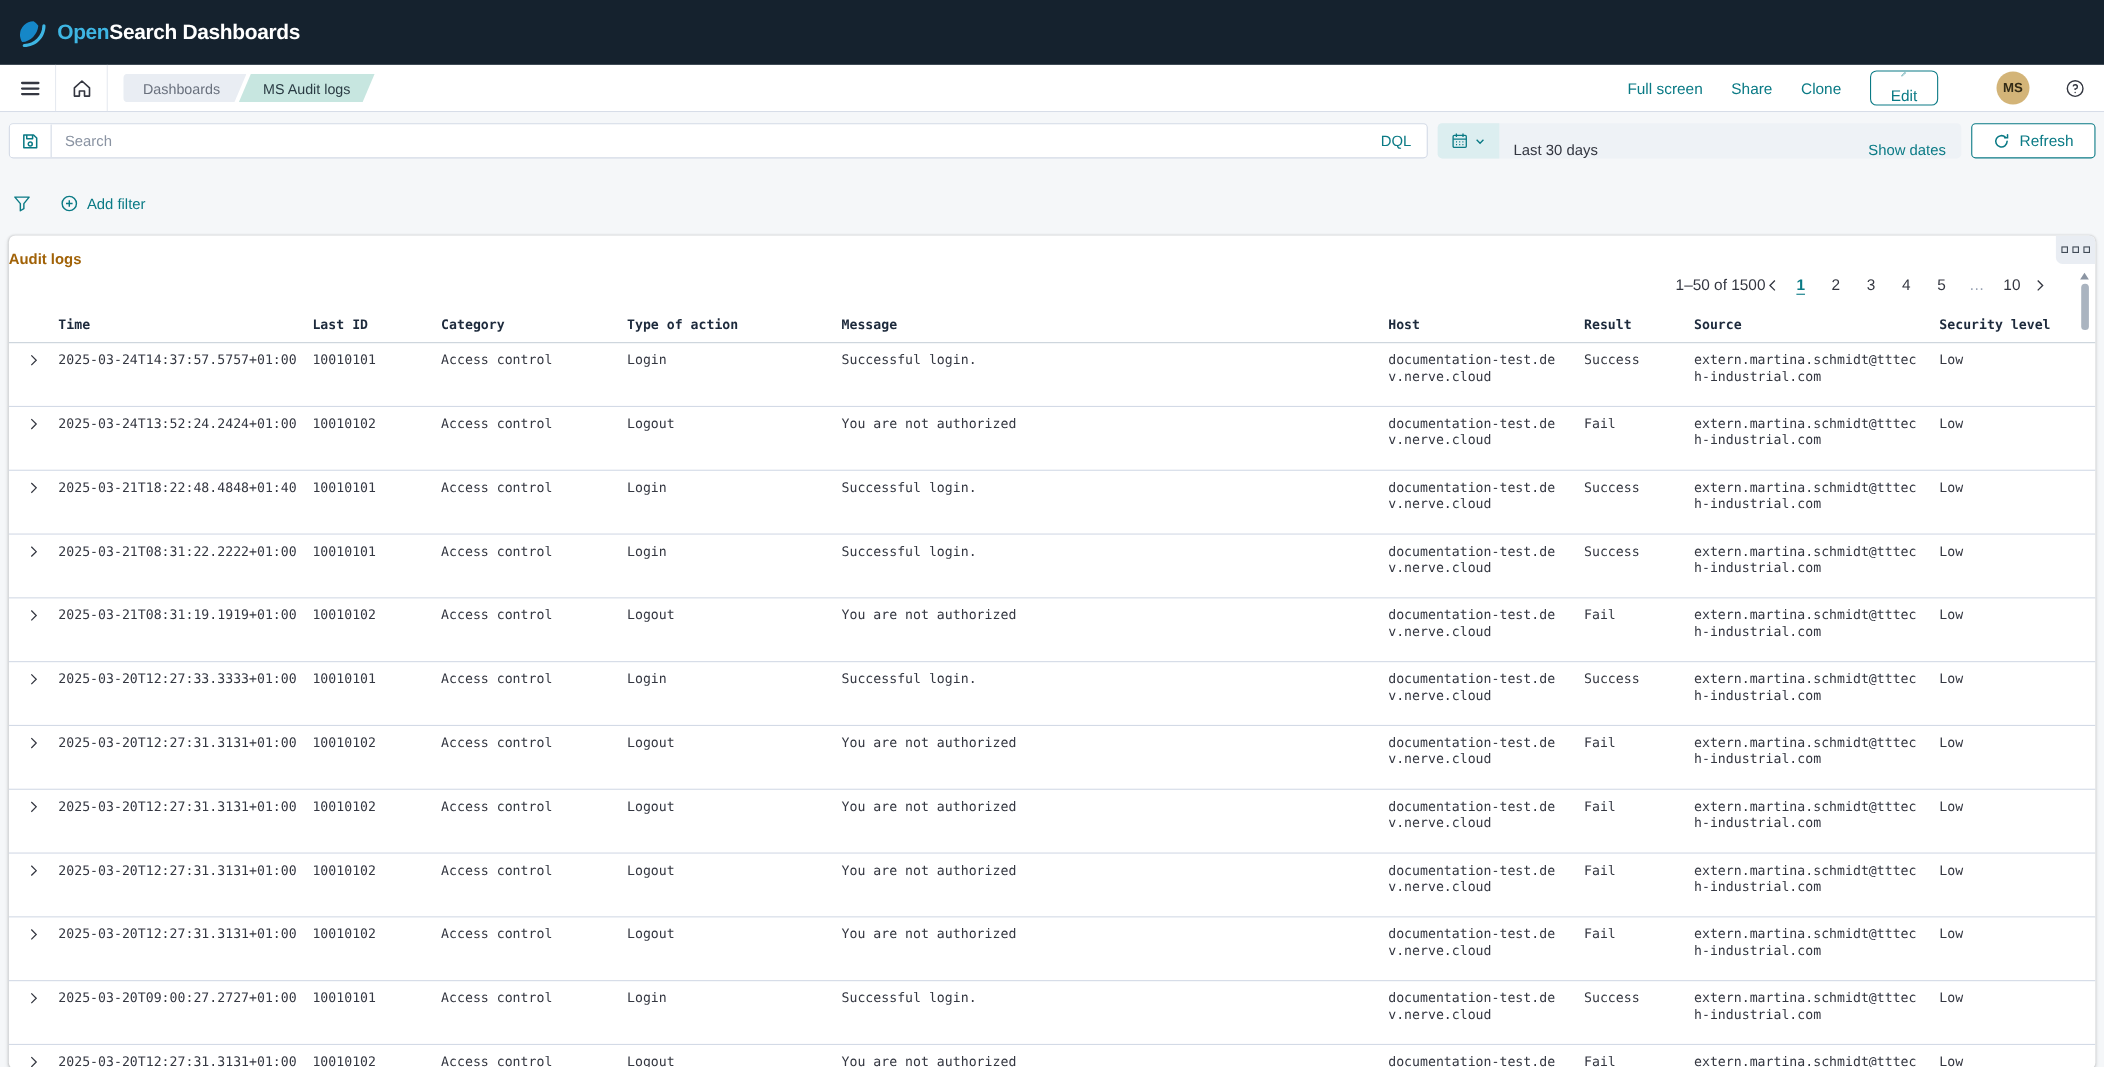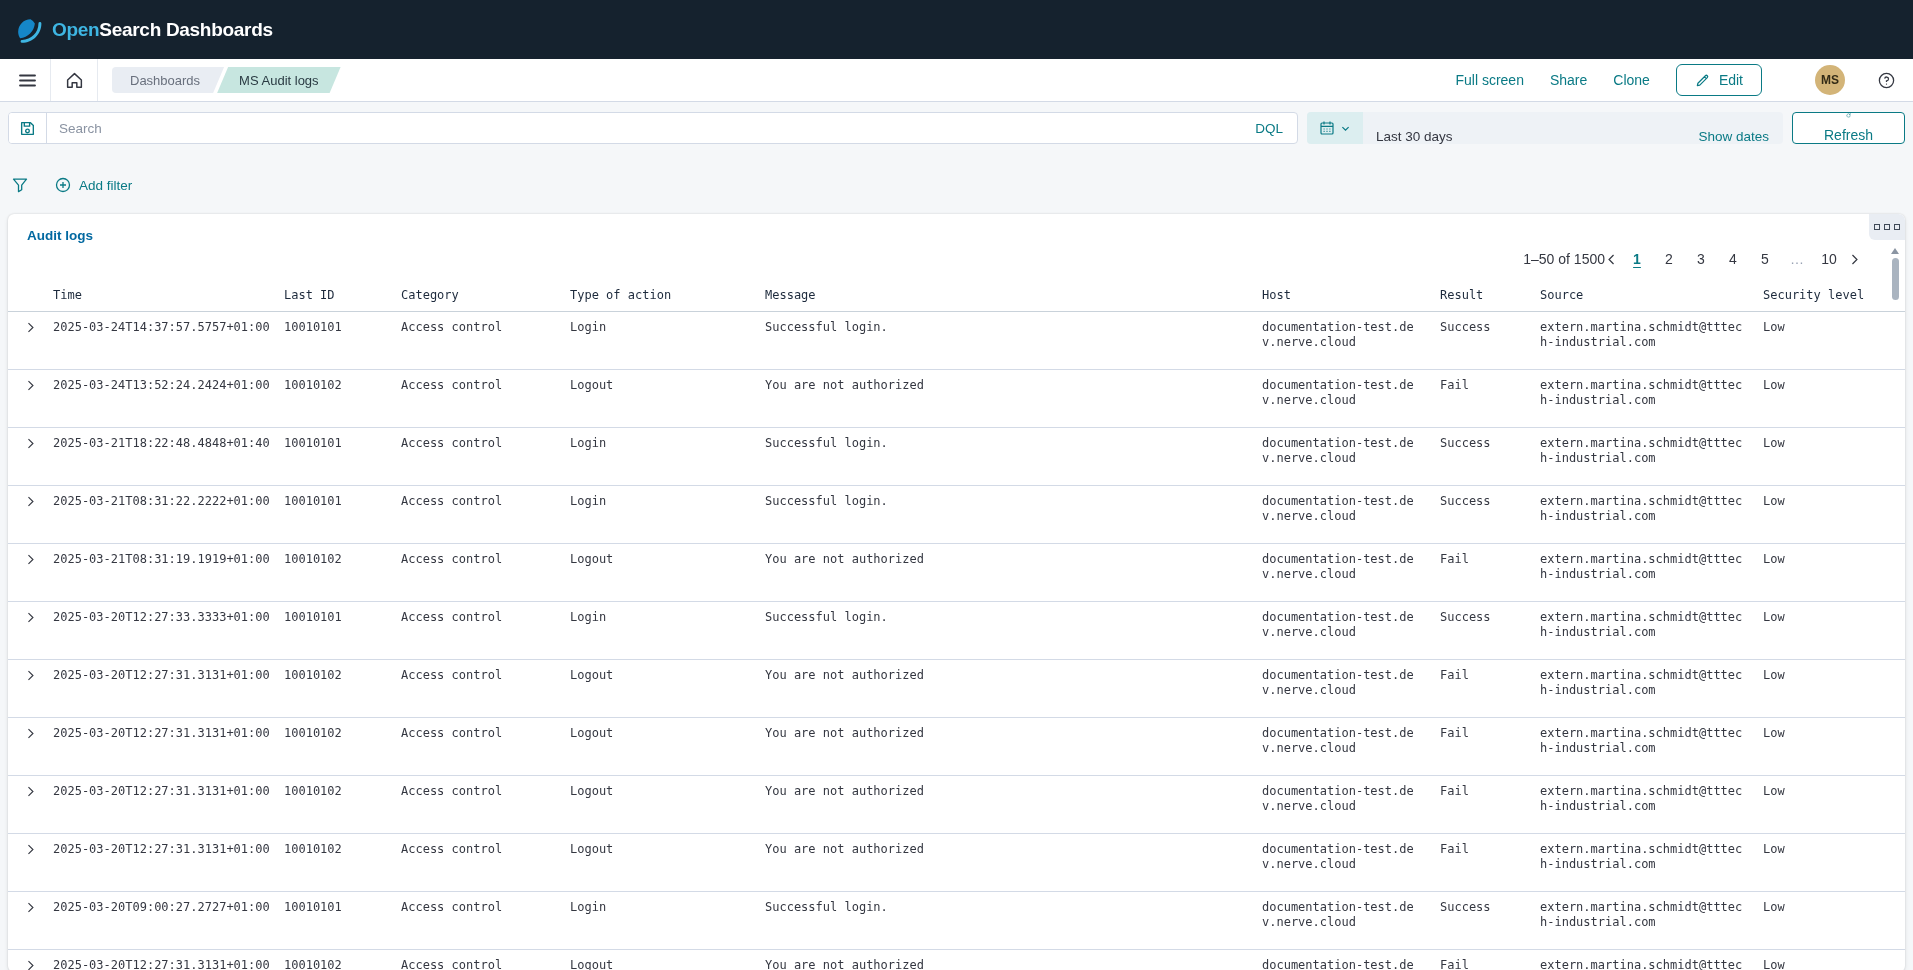--- a/index.html
+++ b/index.html
@@ -22,21 +22,21 @@
   .breadcrumbs { display:flex; align-items:center; margin-left:6px; }
   .crumb { height:26px; display:flex; align-items:center; font-size:13px; cursor:pointer; }
   .crumb-first { background:#e9edf3; color:#69707d; padding:0 24px 0 18px;
     clip-path:polygon(0 0,100% 0,calc(100% - 11px) 100%,0 100%); border-radius:4px 0 0 4px; }
   .crumb-last { background:var(--crumb-active-bg,#c7e6e0); color:#2a3b43; padding:0 22px;
     margin-left:-7px; clip-path:polygon(11px 0,100% 0,calc(100% - 11px) 100%,0 100%); }
   .nav-right { margin-left:auto; display:flex; align-items:center; gap:26px; }
   .nav-link { color:var(--accent,#0a7a85); font-size:14px; cursor:pointer; background:none; border:none; }
   .edit-btn { display:flex; align-items:center; gap:9px; border:1px solid var(--accent,#0a7a85);
     color:var(--accent,#0a7a85); border-radius:6px; padding:0 18px; height:32px; font-size:14px;
-    background:#fff; cursor:pointer; }
+    background:#fff; cursor:pointer;flex-direction:column; }
   .avatar { width:30px; height:30px; border-radius:50%; background:var(--avatar-bg,#d3b478);
     color:#332b16; font-size:12px; font-weight:bold; display:flex; align-items:center;
     justify-content:center; cursor:pointer; border:none; }
   .sep-sm { width:1px; height:100%; background:#e6eaf0; }
 
   
   .page-bg { background:#f5f7f9; height:868px; padding:10px 8px 0 8px; }
   .query-row { display:flex; height:32px; gap:9px; }
   .search-box { flex:1; display:flex; align-items:stretch; background:#fff;
     border:1px solid #d3dae6; border-radius:4px; overflow:hidden; }
@@ -49,51 +49,51 @@
     align-items:center; background:none; border:none; cursor:pointer; }
   .date-box { width:476px; display:flex; align-items:flex-end; background:#eef2f6; border-radius:4px; }
   .cal-btn { width:56px; height:100%; background:#dceef0; display:flex; align-items:center;
     justify-content:center; gap:5px; border:none; border-radius:4px 0 0 4px;
     color:var(--accent,#0a7a85); cursor:pointer; }
   .date-label { font-size:13.5px; color:#343741; padding-left:13px; }
   .show-dates { margin-left:auto; color:var(--accent,#0a7a85); font-size:13.5px; padding-right:14px;
     background:none; border:none; cursor:pointer; }
   .refresh-btn { width:113px; border:1px solid var(--accent,#0a7a85); color:var(--accent,#0a7a85);
     background:#fff; border-radius:4px; display:flex; align-items:center; justify-content:center;
-    gap:9px; font-size:14px; cursor:pointer;flex-direction:column; }
+    gap:9px; font-size:14px; cursor:pointer; }
   .filter-row { display:flex; align-items:flex-end; height:24px; margin-top:25px; padding:0 4px; gap:27px; }
   .filter-funnel { color:var(--accent,#0a7a85); display:flex; cursor:pointer; background:none; border:none; }
   .add-filter { color:var(--accent,#0a7a85); font-size:13.5px; display:flex; align-items:center;
     gap:8px; background:none; border:none; cursor:pointer; }
 
   
   .panel { position:relative; margin-top:21px; height:758px; background:#fff; border-radius:6px;
     box-shadow:0 0 2px rgba(0,0,0,.16), 0 2px 5px rgba(0,0,0,.08); overflow:hidden; }
-  .panel-title { font-size:13.5px; font-weight:bold; color:#0369a1; padding:14px 0 0 19px; }
+  .panel-title { font-size:13.5px; font-weight:bold; color:#a16207; padding:14px 0 0 0; }
   .panel-corner { position:absolute; top:0; right:0; width:36px; height:26px; background:#e9edf3;
     border-radius:0 6px 0 6px; display:flex; align-items:center; justify-content:center; gap:4px;
     cursor:pointer; border:none; }
   .panel-corner i { width:6px; height:6px; border:1.6px solid #404a57; display:block; }
   .pagination { display:flex; justify-content:flex-end; align-items:center; margin-top:6px;
     padding-right:44px; font-size:14px; color:#343741; }
   .pager { display:flex; align-items:center; gap:6px; }
   .page { min-width:26px; text-align:center; padding:2px 2px; font-size:14px; color:#343741;
     background:none; border:none; cursor:pointer; }
   .page.active { color:var(--accent,#0a7a85); font-weight:bold; text-decoration:underline;
     text-underline-offset:3px; }
   .page.ellipsis { color:#98a2b3; cursor:default; }
   .pg-arrow { background:none; border:none; color:#343741; display:flex; align-items:center; cursor:pointer; }
 
   
   .table { margin-top:17px; font-family:"DejaVu Sans Mono","Liberation Mono",monospace;
     font-size:12px; color:#343741; }
   .tr { display:grid; grid-template-columns:45px 231px 117px 169px 195px 497px 178px 100px 223px 1fr;
     border-bottom:1px solid #d3dae6; min-height:58px; }
   .thead-row { min-height:26px; border-bottom:1px solid #c9d2da; align-items:center; }
-  .th { font-weight:normal; color:#1d2a3c; padding:0 8px 4px 0; white-space:nowrap; }
+  .th { font-weight:bold; color:#1d2a3c; padding:0 8px 4px 0; white-space:nowrap; }
   .td { padding:8px 8px 0 0; word-break:break-all; line-height:15px; }
   .td.c6 { padding-right:22px; }  
   .td.c8 { padding-right:16px; }  
   .expander { display:flex; justify-content:center; align-items:flex-start; padding-top:9px;
     color:#343741; cursor:pointer; background:none; border:none; }
 
   
   .vscroll { position:absolute; top:34px; right:5px; width:10px; bottom:8px; }
   .vscroll .arrow { width:0; height:0; border-left:4px solid transparent; border-right:4px solid transparent;
     border-bottom:6px solid #8b95a3; margin:0 auto 4px auto; cursor:pointer; }

